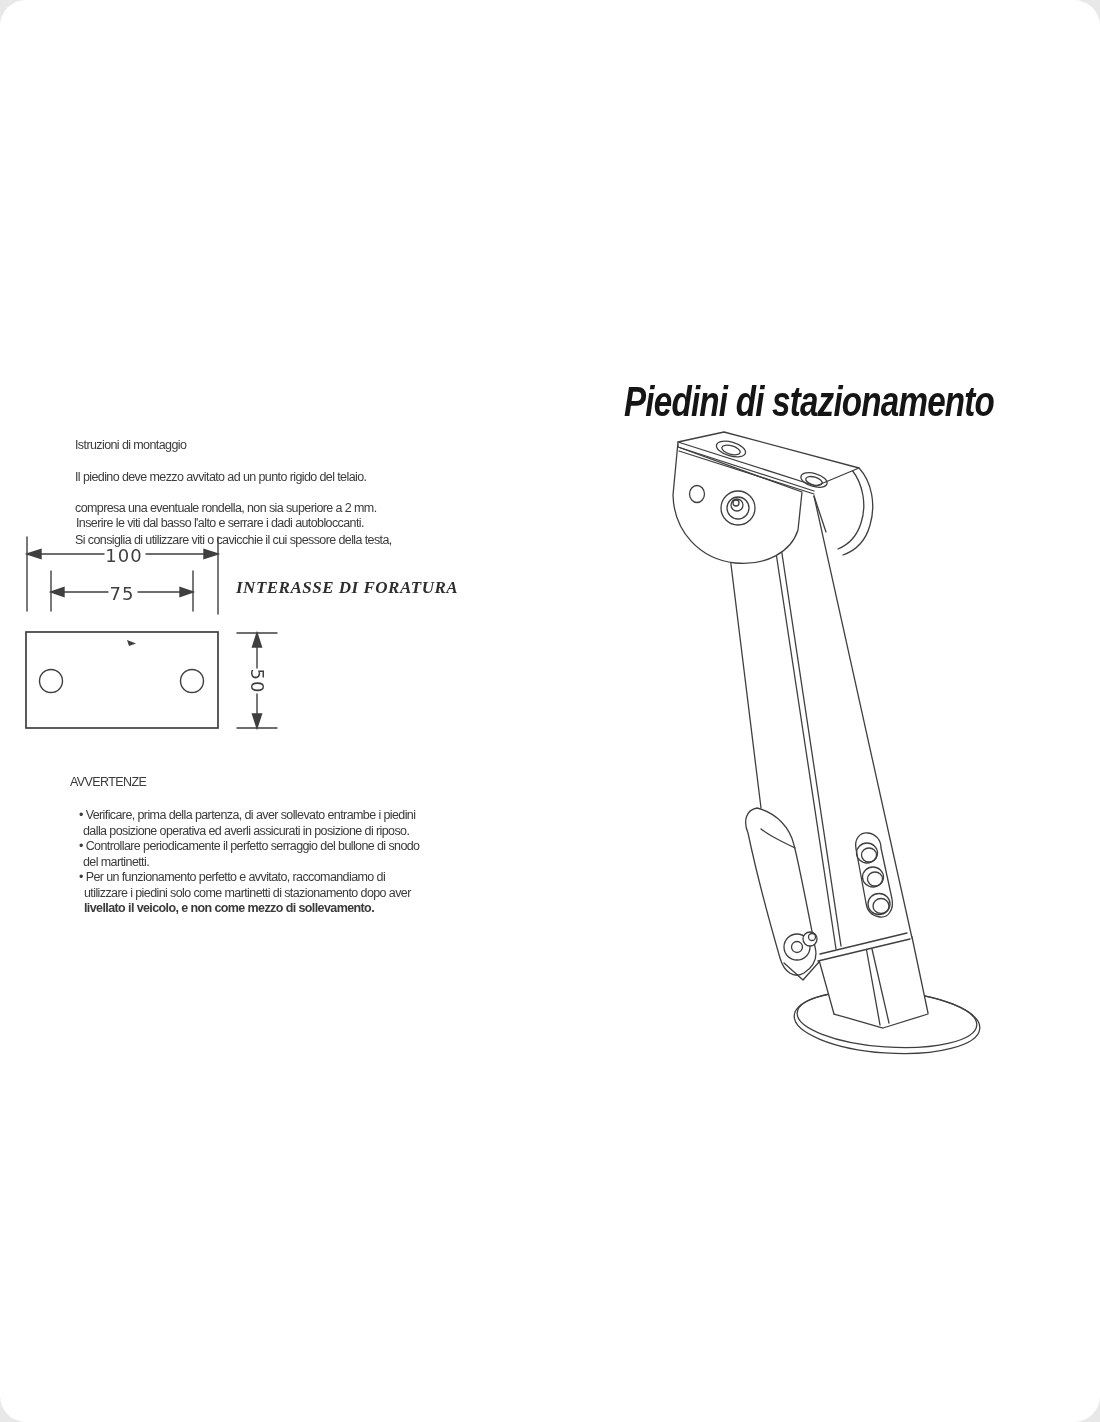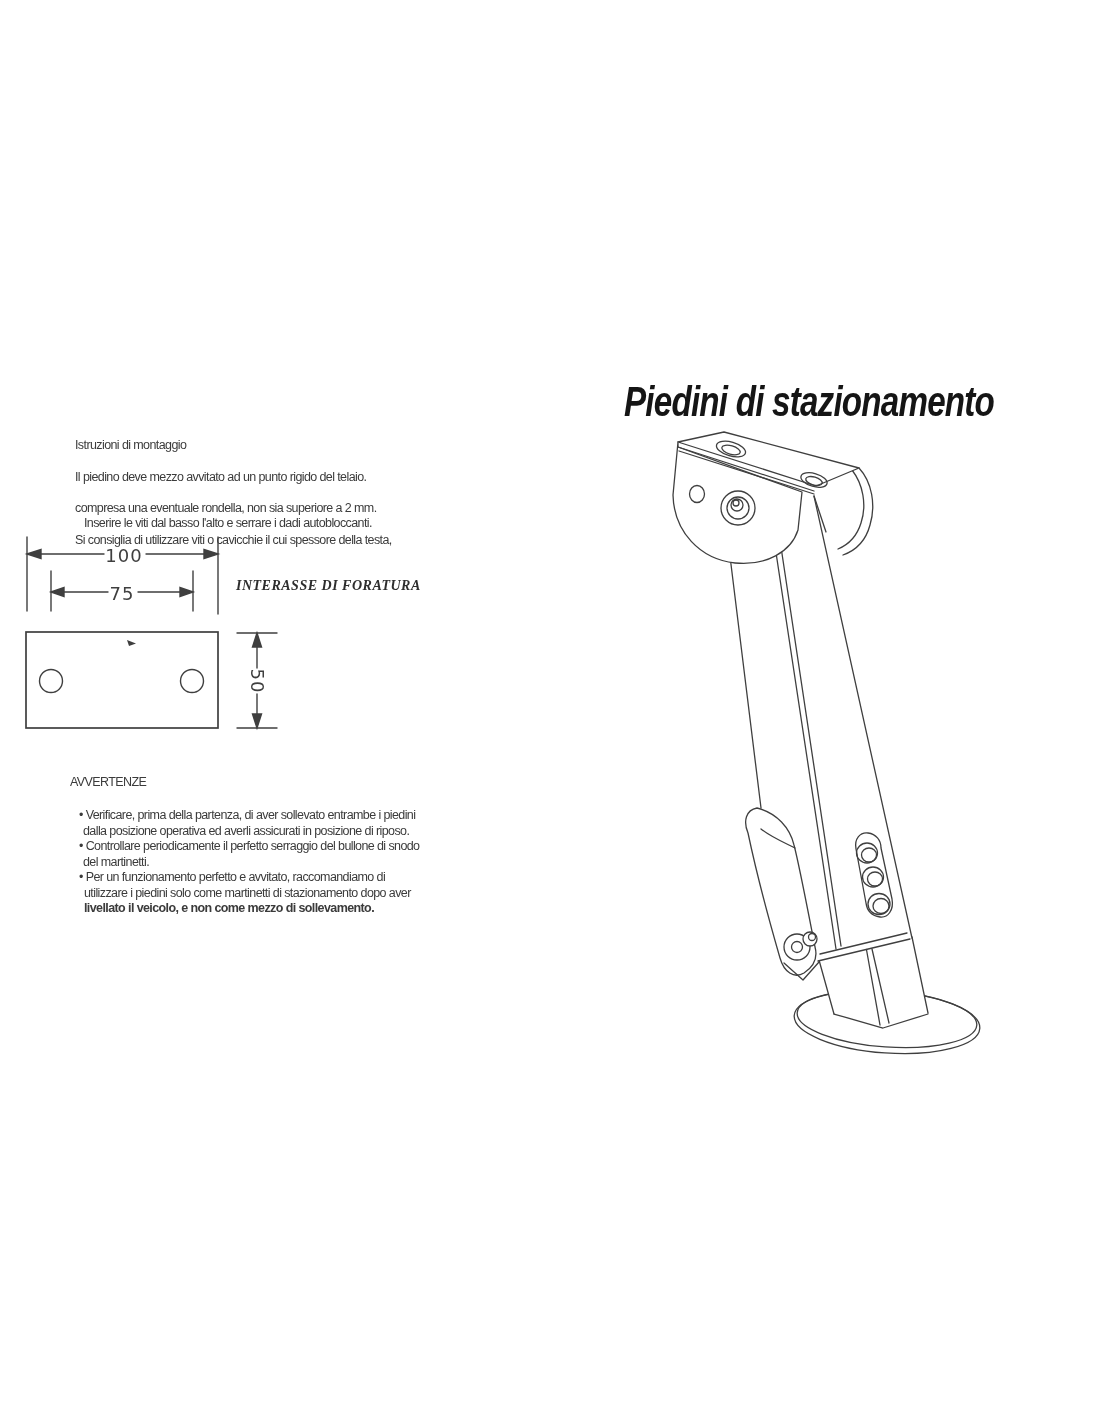--- a/index.html
+++ b/index.html
@@ -1,53 +1,53 @@
 <!DOCTYPE html>
 <html><head>
 <meta charset="utf-8">
 <style>
   html,body { margin:0; padding:0; background:#e8e8e8; }
   .page {
     position:relative; width:1100px; height:1422px; margin:0 auto;
     background:#ffffff; overflow:hidden;
-    font-family:"Liberation Sans", sans-serif; color:#3b3b3b;
+    font-family:"Liberation Sans", sans-serif; color:#3b3b3b;border-radius:26px;
   }
   .doc-title {
     position:absolute; left:624px; top:378px;
     font-size:42px; font-weight:bold; font-style:italic;
     letter-spacing:-1px; white-space:nowrap; color:#151515;
     transform:scaleX(0.79); transform-origin:0 50%;
   }
   .tline {
     position:absolute; white-space:nowrap;
     font-size:12.5px; letter-spacing:-0.6px; line-height:15.4px;
   }
   .small-caps-label {
     position:absolute; left:236px; top:578px; white-space:nowrap;
     font-family:"Liberation Serif", serif; font-style:italic; font-weight:bold;
-    font-size:14px; letter-spacing:0.5px; color:#2e2e2e;
+    font-size:17px; letter-spacing:0.5px; color:#2e2e2e;
   }
   svg { position:absolute; }
   svg text {
     font-family:"DejaVu Sans", sans-serif; font-size:18px;
     fill:#3f3f3f; letter-spacing:1px;
   }
 </style>
 </head>
 <body>
 
 <div class="page">
 
   <div class="doc-title">Piedini di stazionamento</div>
 
   <div class="tline" style="left:75px; top:438px;">Istruzioni di montaggio</div>
   <div class="tline" style="left:75px; top:470px;">Il piedino deve mezzo avvitato ad un punto rigido del telaio.</div>
   <div class="tline" style="left:75px; top:485px;margin-top:48px;">Si consiglia di utilizzare viti o cavicchie il cui spessore della testa,</div>
   <div class="tline" style="left:75px; top:501px;">compresa una eventuale rondella, non sia superiore a 2 mm.</div>
-  <div class="tline" style="left:84px; top:516px;text-align:center;">Inserire le viti dal basso l'alto e serrare i dadi autobloccanti.</div>
+  <div class="tline" style="left:76px; top:516px;text-align:center;">Inserire le viti dal basso l'alto e serrare i dadi autobloccanti.</div>
 
   <svg style="left:0; top:525px;" width="400" height="235" viewBox="0 525 400 235">
     <g stroke="#3f3f3f" stroke-width="1.4" fill="none" stroke-linecap="round">
 
       <path d="M27,537 V611"></path>
       <path d="M218,537 V614"></path>
       <path d="M51,571 V611"></path>
       <path d="M193,571 V611"></path>
 
       <g>

